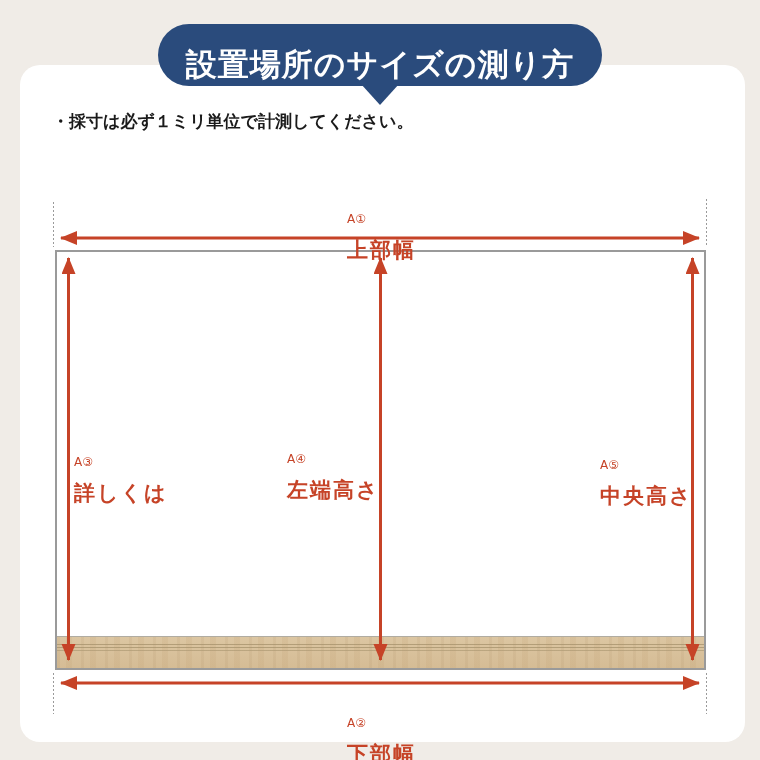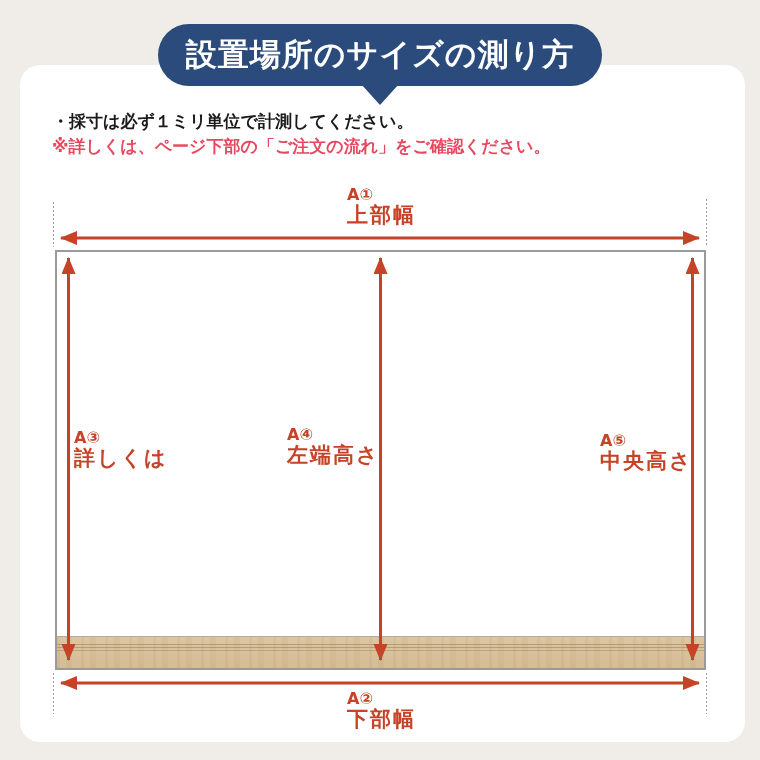--- a/index.html
+++ b/index.html
@@ -9,21 +9,21 @@
     font-family:"DejaVu Sans","Liberation Sans",sans-serif;
   }
   .card{
     position:absolute;left:20px;top:65px;width:725px;height:677px;
     background:#ffffff;border-radius:20px;
   }
   .pill{
     position:absolute;left:158px;top:24px;width:444px;height:62px;
     background:#2a4b7c;border-radius:31px;
     color:#ffffff;font-size:31px;font-weight:bold;
-    display:flex;align-items:center;justify-content:center;
+    display:flex;align-items:flex-end;justify-content:center;
     letter-spacing:1px;z-index:3;
   }
   .pill-tail{
     position:absolute;left:361px;top:84px;width:0;height:0;z-index:3;
     border-left:19px solid transparent;border-right:19px solid transparent;
     border-top:21px solid #2a4b7c;
   }
   .notes{
     position:absolute;left:52px;top:109px;z-index:2;
     font-size:17px;font-weight:bold;line-height:25px;color:#1a1a1a;
@@ -47,37 +47,36 @@
     position:absolute;left:0;right:0;top:7px;height:7px;
     background:linear-gradient(to bottom,
       #a5916b 0 1px, rgba(0,0,0,0) 1px 3px,
       #a5916b 3px 4px, rgba(0,0,0,0) 4px 6px,
       #b09c76 6px 7px);
     opacity:.75;
   }
   .measure-label{
     position:absolute;z-index:4;color:#c64327;white-space:nowrap;
   }
-  .measure-id{font-size:16px;font-weight:bold;line-height:14px;}
-  .measure-name{font-size:21px;font-weight:bold;line-height:24px;margin-top:3px;letter-spacing:2px;font-family:Liberation Mono, monospace;}
+  .measure-id{font-size:12px;font-weight:normal;line-height:14px;margin-top:24px;}
+  .measure-name{font-size:21px;font-weight:bold;line-height:24px;margin-top:12px;letter-spacing:2px;}
   svg.arrows{position:absolute;left:0;top:0;z-index:2;pointer-events:none;}
 </style>
 </head>
 <body>
 
 <div class="card"></div>
 
 <div class="pill">
   <span>設置場所のサイズの測り方</span>
 </div>
 <div class="pill-tail"></div>
 
 <div class="notes">
   <div>・採寸は必ず１ミリ単位で計測してください。</div>
-  <div class="note-red">※詳しくは、ページ下部の「ご注文の流れ」をご確認ください。</div>
 </div>
 
 <div class="frame">
   <div class="wood">
     <div class="wood-grooves"></div>
   </div>
 </div>
 
 <svg class="arrows" width="760" height="760" viewBox="0 0 760 760">
   <defs>

